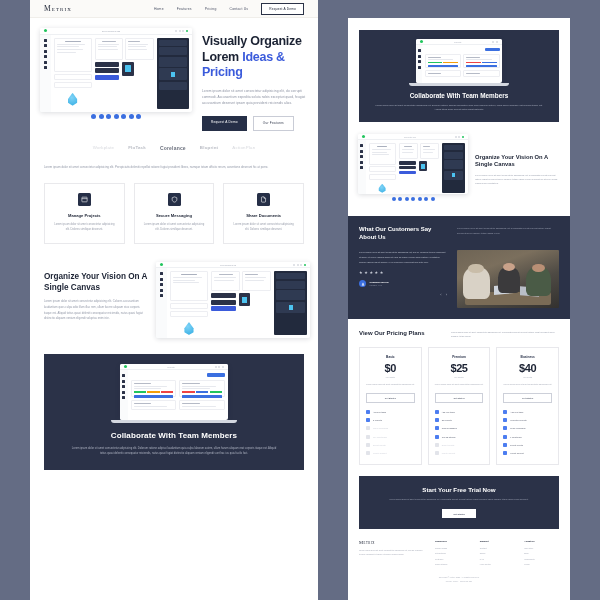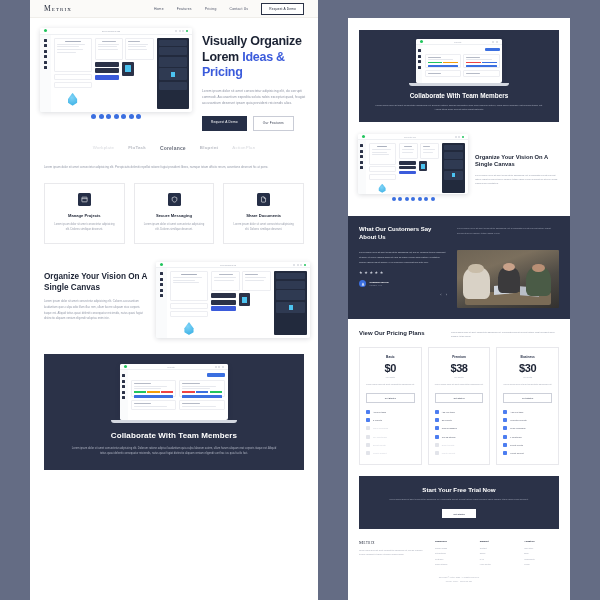--- a/index.html
+++ b/index.html
@@ -760,21 +760,21 @@
               </div>
             <div class="feat off">
                 <span class="feat-ico"></span>
                 <span class="feat-t">Priority support</span>
               </div>
           </div>
         </div>
 
         <div class="plan">
           <div class="plan-n">Premium</div>
-          <div class="plan-price">$38</div>
+          <div class="plan-price">$25</div>
           <div class="plan-per">per month</div>
           <div class="plan-d">Lorem ipsum dolor sit amet consectetur adipisicing elit.</div>
           <div class="plan-btn">Get Started</div>
           <div class="plan-feats">
             <div class="feat">
                 <span class="feat-ico"></span>
                 <span class="feat-t">Add new tasks</span>
               </div>
             <div class="feat">
                 <span class="feat-ico"></span>
@@ -794,21 +794,21 @@
               </div>
             <div class="feat off">
                 <span class="feat-ico"></span>
                 <span class="feat-t">Priority support</span>
               </div>
           </div>
         </div>
 
         <div class="plan">
           <div class="plan-n">Business</div>
-          <div class="plan-price">$30</div>
+          <div class="plan-price">$40</div>
           <div class="plan-per">per month</div>
           <div class="plan-d">Lorem ipsum dolor sit amet consectetur adipisicing elit.</div>
           <div class="plan-btn">Get Started</div>
           <div class="plan-feats">
             <div class="feat">
                 <span class="feat-ico"></span>
                 <span class="feat-t">Add new tasks</span>
               </div>
             <div class="feat">
                 <span class="feat-ico"></span>

